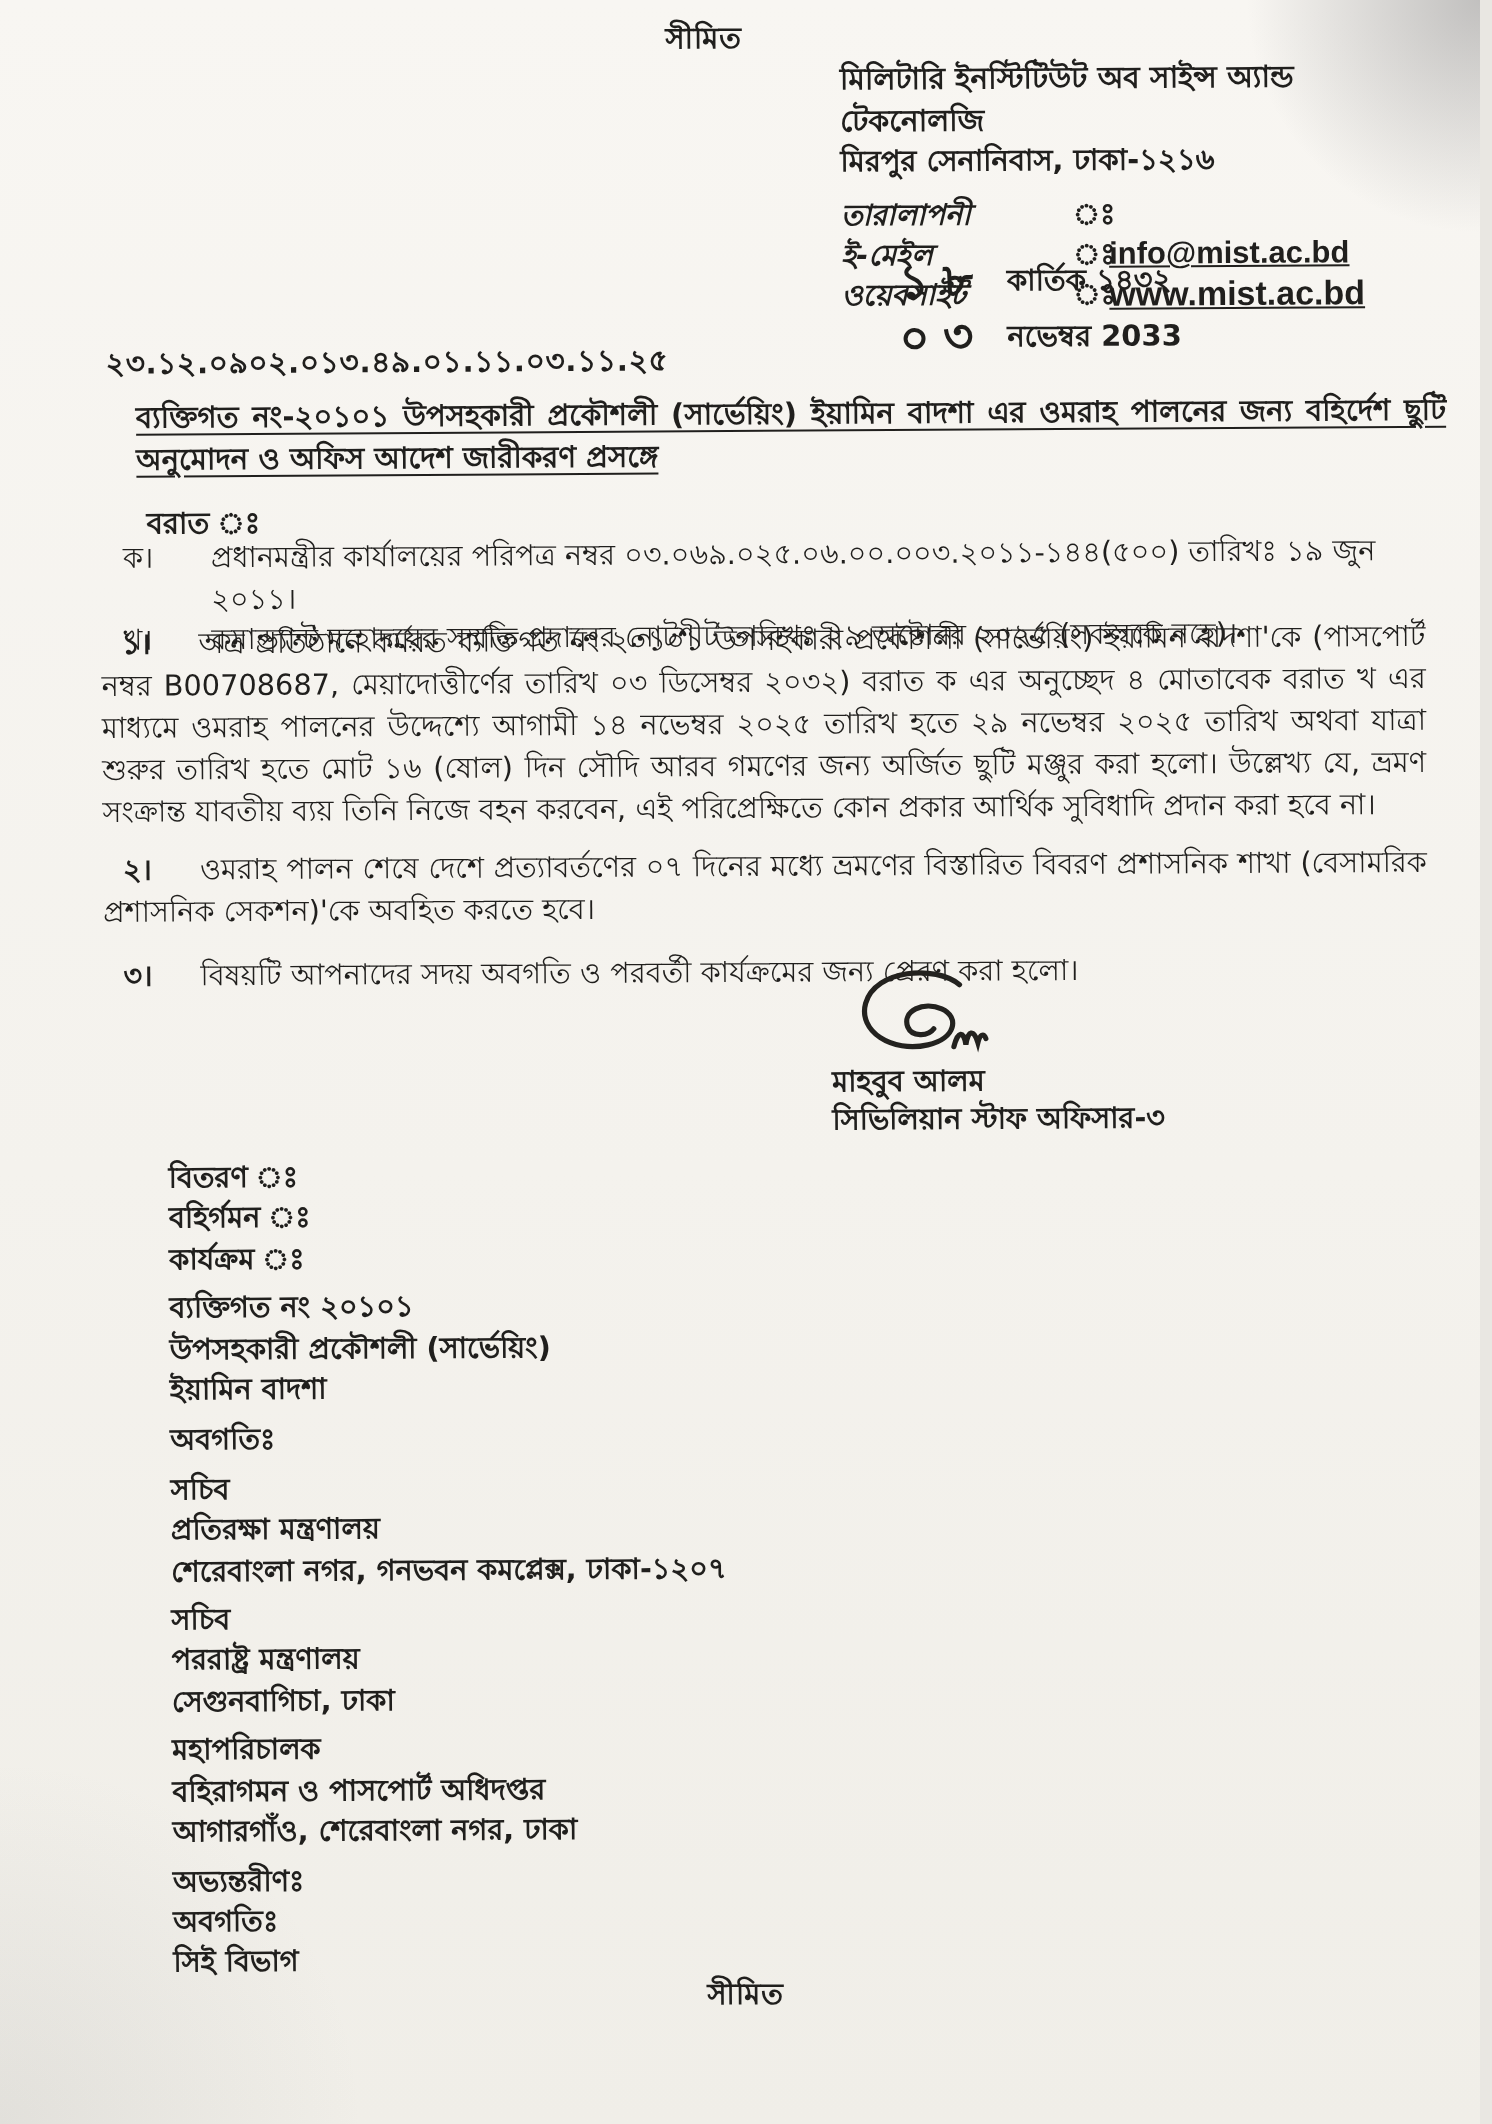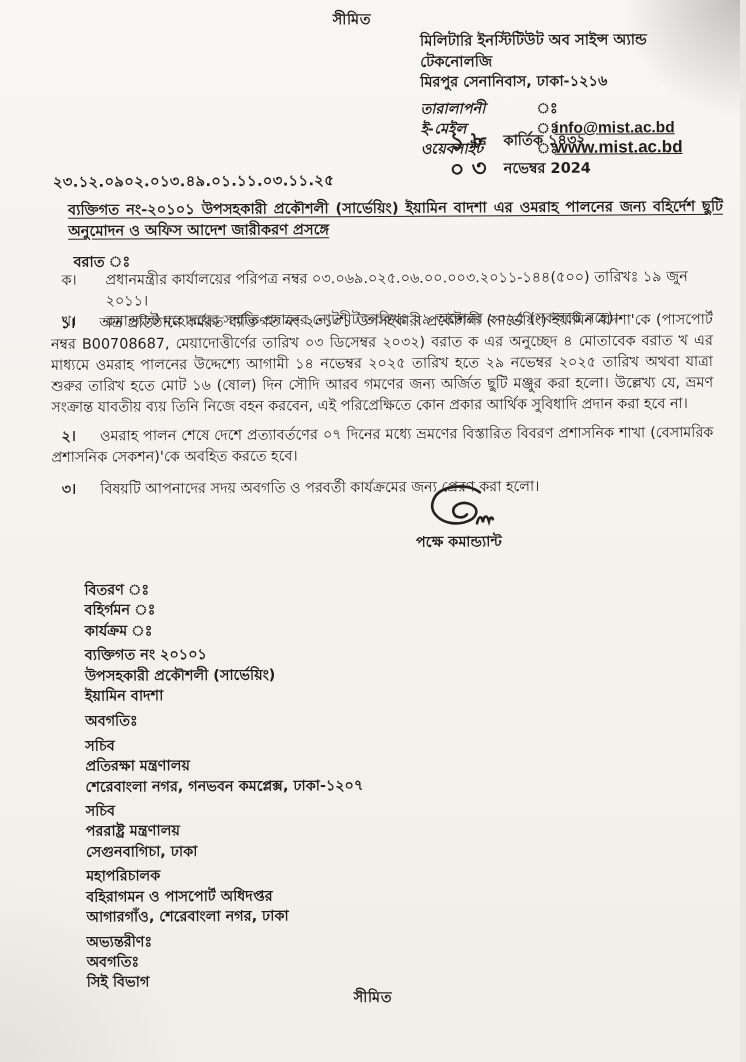--- a/index.html
+++ b/index.html
@@ -89,21 +89,21 @@
       </div>
     </div>
 
     <div class="abs dates">
       <div class="drow">
         <span class="hand">১৮</span>
         <span>কার্তিক ১৪৩২</span>
       </div>
       <div class="drow">
         <span class="hand">০৩</span>
-        <span>নভেম্বর 2024</span>
+        <span>নভেম্বর 2033</span>
       </div>
     </div>
 
     <div class="abs refno">২৩.১২.০৯০২.০১৩.৪৯.০১.১১.০৩.১১.২৫</div>
 
     <div class="abs subject">
       <u>ব্যক্তিগত নং-২০১০১ উপসহকারী প্রকৌশলী (সার্ভেয়িং) ইয়ামিন বাদশা এর ওমরাহ পালনের জন্য বহির্দেশ ছুটি অনুমোদন ও অফিস আদেশ জারীকরণ প্রসঙ্গে</u>
     </div>
 
     <div class="abs borat">বরাত ঃ</div>
@@ -131,21 +131,22 @@
       <span class="num">৩।</span><span class="gap"></span><span>বিষয়টি আপনাদের সদয় অবগতি ও পরবর্তী কার্যক্রমের জন্য প্রেরণ করা হলো।</span>
     </div>
 
     <div class="abs sig">
       <svg width="84" height="48" viewBox="0 0 84 48" aria-hidden="true">
         <g fill="none" stroke="#23221f" stroke-width="2.6" stroke-linecap="round">
           <path d="M58 9 C46 -1 16 1 11 18 C7 32 24 43 42 39 C56 36 58 25 49 21 C40 17 29 22 32 30 C34 35 42 35 45 31"></path>
           <path d="M55 40 c2 -8 5 -8 6 -1 c1 -7 4 -8 6 -1 c1 -4 3 -5 4 -2"></path>
         </g>
       </svg>
-      <div>পক্ষে কমান্ড্যান্ট</div>
+      <div>মাহবুব আলম</div>
+      <div>সিভিলিয়ান স্টাফ অফিসার-৩</div>
     </div>
 
     <div class="abs footcol">
       <div class="b">বিতরণ ঃ</div>
       <div class="b">বহির্গমন ঃ</div>
       <div class="b">কার্যক্রম ঃ</div>
       <div class="fgap"></div>
       <div>ব্যক্তিগত নং ২০১০১</div>
       <div>উপসহকারী প্রকৌশলী (সার্ভেয়িং)</div>
       <div>ইয়ামিন বাদশা</div>

